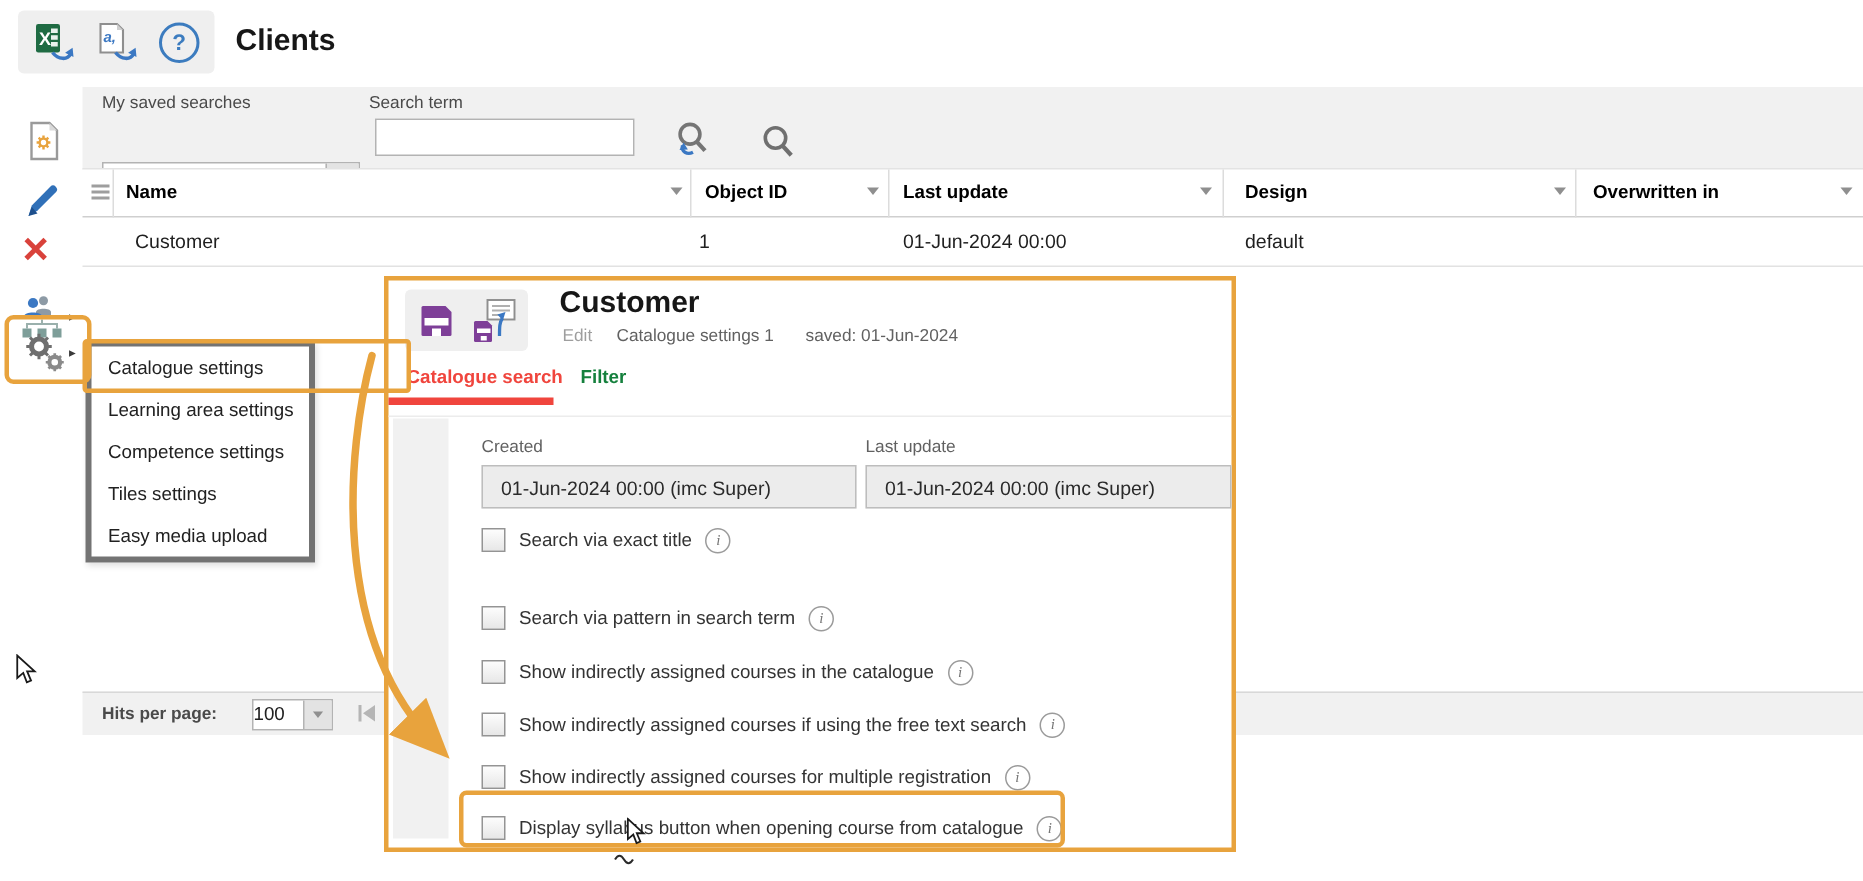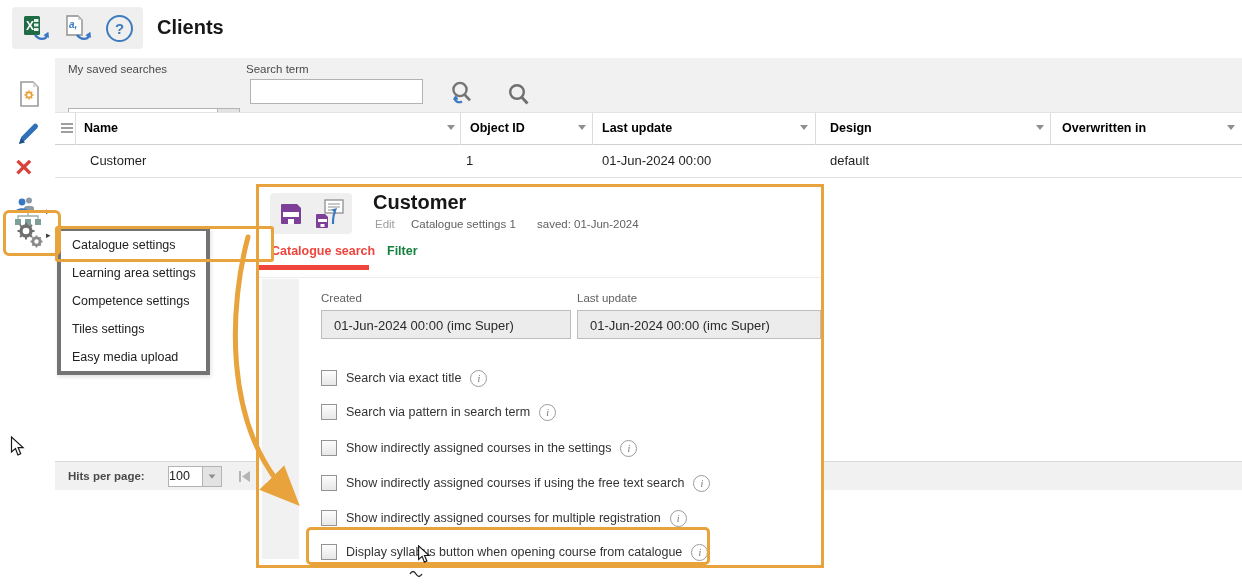--- a/index.html
+++ b/index.html
@@ -238,33 +238,33 @@
     <div class="tab" style="left:128px;color:#15803d;">Filter</div>
     <div class="abs" style="left:0;top:78px;width:110px;height:5px;background:#F0453D;"></div>
     <div class="abs" style="left:0;top:90px;width:562px;height:1px;background:#ececec;"></div>
     <div class="abs" style="left:3px;top:92px;width:37px;height:280px;background:#f1f1f1;"></div>
 
     <div class="abs" style="left:62px;top:105px;font-size:11.5px;color:#616161;">Created</div>
     <div class="field" style="left:62px;top:123px;width:250px;">01-Jun-2024 00:00 (imc Super)</div>
     <div class="abs" style="left:318px;top:105px;font-size:11.5px;color:#616161;">Last update</div>
     <div class="field" style="left:318px;top:123px;width:244px;">01-Jun-2024 00:00 (imc Super)</div>
 
-    <div class="cbrow" style="left:62px;top:182px;align-items:center;">
+    <div class="cbrow" style="left:62px;top:164px;align-items:center;">
       <span class="cb"></span>
       <span class="cbl">Search via exact title</span>
       <span class="info">i</span>
     </div>
     <div class="cbrow" style="left:62px;top:216px;">
       <span class="cb"></span>
       <span class="cbl">Search via pattern in search term</span>
       <span class="info">i</span>
     </div>
     <div class="cbrow" style="left:62px;top:252px;">
       <span class="cb"></span>
-      <span class="cbl">Show indirectly assigned courses in the settings</span>
+      <span class="cbl">Show indirectly assigned courses in the catalogue</span>
       <span class="info">i</span>
     </div>
     <div class="cbrow" style="left:62px;top:287px;">
       <span class="cb"></span>
       <span class="cbl">Show indirectly assigned courses if using the free text search</span>
       <span class="info">i</span>
     </div>
     <div class="cbrow" style="left:62px;top:322px;">
       <span class="cb"></span>
       <span class="cbl">Show indirectly assigned courses for multiple registration</span>

